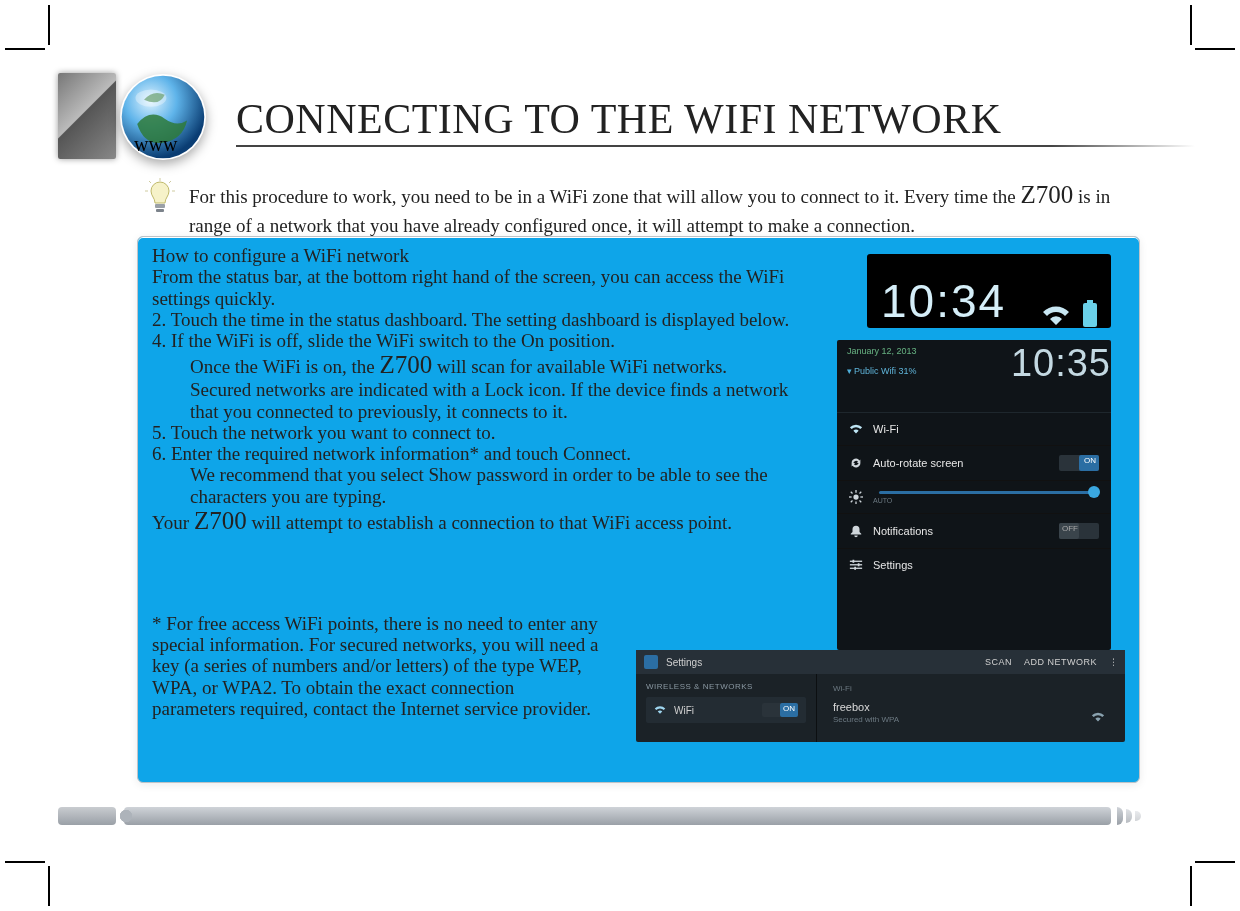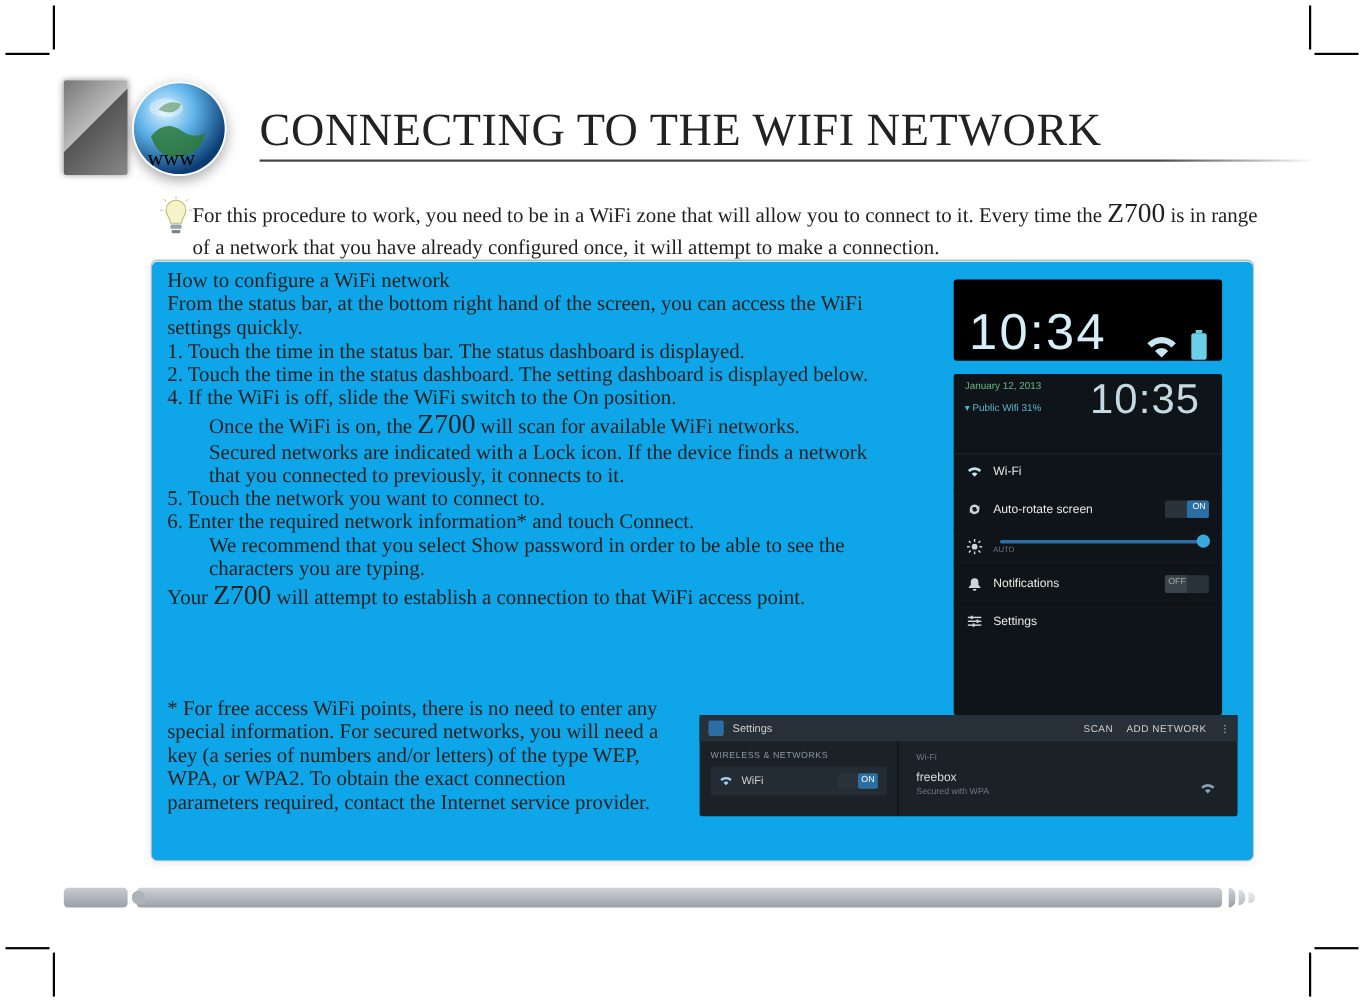--- a/index.html
+++ b/index.html
@@ -16,44 +16,44 @@
   .hdr{position:absolute;left:58px;right:45px;top:78px;height:80px;display:flex;align-items:center;}
   .metal{width:58px;height:86px;background:linear-gradient(135deg,#777 0%,#bbb 45%,#555 46%,#888 100%);border-radius:2px;box-shadow:0 0 6px rgba(0,0,0,.4);margin-right:8px;margin-top:-4px;}
   .globe{width:86px;height:86px;border-radius:50%;position:relative;box-shadow:0 4px 12px rgba(0,0,0,.35);margin-left:-4px;margin-top:-2px;z-index:2;}
   .globe svg{width:100%;height:100%;display:block}
   .globe .www{position:absolute;left:14px;bottom:4px;font-size:20px;color:#000;font-family:Georgia,serif;}
   .title-wrap{flex:1;margin-left:30px;margin-top:6px;}
   .title{font-size:42px;letter-spacing:.5px;color:#222;white-space:nowrap;}
   .title-rule{height:2px;background:linear-gradient(90deg,#444 0%,#444 85%,rgba(68,68,68,0) 100%);margin-top:2px;}
 
   
-  .intro{position:absolute;left:145px;right:90px;top:178px;display:flex;align-items:flex-start;}
+  .intro{position:absolute;left:145px;right:90px;top:178px;display:flex;align-items:flex-start;gap:14px;}
   .bulb{width:30px;height:40px;flex:none;}
   .intro p{margin:0;font-size:19px;line-height:1.38;color:#222;}
   .chip{font-size:25px;font-family:Georgia,serif;}
 
   
   .box{position:absolute;left:137px;right:100px;top:236px;bottom:128px;border:1px solid #bfc3c7;border-radius:6px;background:#0ea5e9;box-shadow:0 1px 0 #fff inset,0 2px 8px rgba(0,0,0,.08) ;padding:8px 14px 14px;}
   .boxrow{position:relative;}
   .instr{font-size:19px;line-height:1.12;}
   .instr .head{}
   .instr .sub{margin-left:38px;}
   .foot{margin-top:78px;}
   .foot p{margin:0;font-size:19px;line-height:1.12;max-width:450px;}
 
   
   .shot1{position:absolute;right:14px;top:9px;width:244px;height:74px;background:#000;border-radius:3px;color:#cfe9f7;display:flex;align-items:flex-end;justify-content:flex-start;}
   .shot1 .time{font-family:'Segoe UI',Arial,sans-serif;font-size:46px;font-weight:300;letter-spacing:2px;margin-left:14px;color:#d5eef8;}
   .shot1 .icons{margin-left:auto;margin-right:12px;display:flex;gap:10px;align-items:center;}
   .shot1 svg{display:block}
 
-  .shot2{position:absolute;right:14px;top:95px;width:244px;height:310px;background:#0f1418;border-radius:2px;font-family:'Segoe UI',Arial,sans-serif;color:#cfcfcf;font-size:11px;}
+  .shot2{position:absolute;right:14px;top:95px;width:274px;height:310px;background:#0f1418;border-radius:2px;font-family:'Segoe UI',Arial,sans-serif;color:#cfcfcf;font-size:11px;}
   .shot2 .s2-top{height:60px;border-bottom:1px solid #1e272d;padding:6px 10px;position:relative;}
   .shot2 .s2-date{font-size:9px;color:#8ea;opacity:.7;}
-  .shot2 .s2-time{position:absolute;right:20px;top:2px;font-size:38px;color:#c4d9e2;letter-spacing:1px;font-weight:200;}
+  .shot2 .s2-time{position:absolute;right:0;top:2px;font-size:38px;color:#c4d9e2;letter-spacing:1px;font-weight:200;}
   .shot2 .s2-net{font-size:9px;color:#5fb4d9;margin-top:10px;}
   .srow{display:flex;align-items:center;gap:10px;padding:9px 12px;border-bottom:1px solid #111;}
   .srow .ic{width:14px;height:14px;flex:none;}
   .srow .lab{flex:1;font-size:11px;color:#e6e6e6}
   .toggle{width:40px;height:16px;border-radius:2px;background:#2a333a;position:relative;}
   .toggle.on::after{content:"ON";position:absolute;right:3px;top:1px;font-size:8px;color:#fff}
   .toggle.on{background:#2a333a}
   .toggle .knob{position:absolute;right:0;top:0;width:20px;height:16px;background:#2b6ea3;border-radius:2px;}
   .toggle.off .knob{left:0;right:auto;background:#3a444b;}
   .toggle.off::after{content:"OFF";position:absolute;left:3px;top:1px;font-size:8px;color:#aaa}
@@ -136,21 +136,20 @@
   <p>
     <span>For this procedure to work, you need to be in a WiFi zone that will allow you to connect to it. Every time the </span><span class="chip">Z700</span><span> is in range of a network that you have already configured once, it will attempt to make a connection.</span>
   </p>
 </div>
 
 <div class="box">
   <div class="boxrow">
     <div class="instr" style="max-width:700px">
       <div class="head">How to configure a WiFi network</div>
       <div style="max-width:640px">From the status bar, at the bottom right hand of the screen, you can access the WiFi settings quickly.</div>
-      <div>1. Touch the time in the status bar. The status dashboard is displayed.</div>
       <div>2. Touch the time in the status dashboard. The setting dashboard is displayed below.</div>
       <div>4. If the WiFi is off, slide the WiFi switch to the On position.</div>
       <div class="sub">
         <span>Once the WiFi is on, the </span><span class="chip">Z700</span><span> will scan for available WiFi networks.</span>
       </div>
       <div class="sub" style="max-width:630px">Secured networks are indicated with a Lock icon. If the device finds a network that you connected to previously, it connects to it.</div>
       <div>5. Touch the network you want to connect to.</div>
       <div>6. Enter the required network information* and touch Connect.</div>
       <div class="sub" style="max-width:590px">We recommend that you select Show password in order to be able to see the characters you are typing.</div>
       <div>

